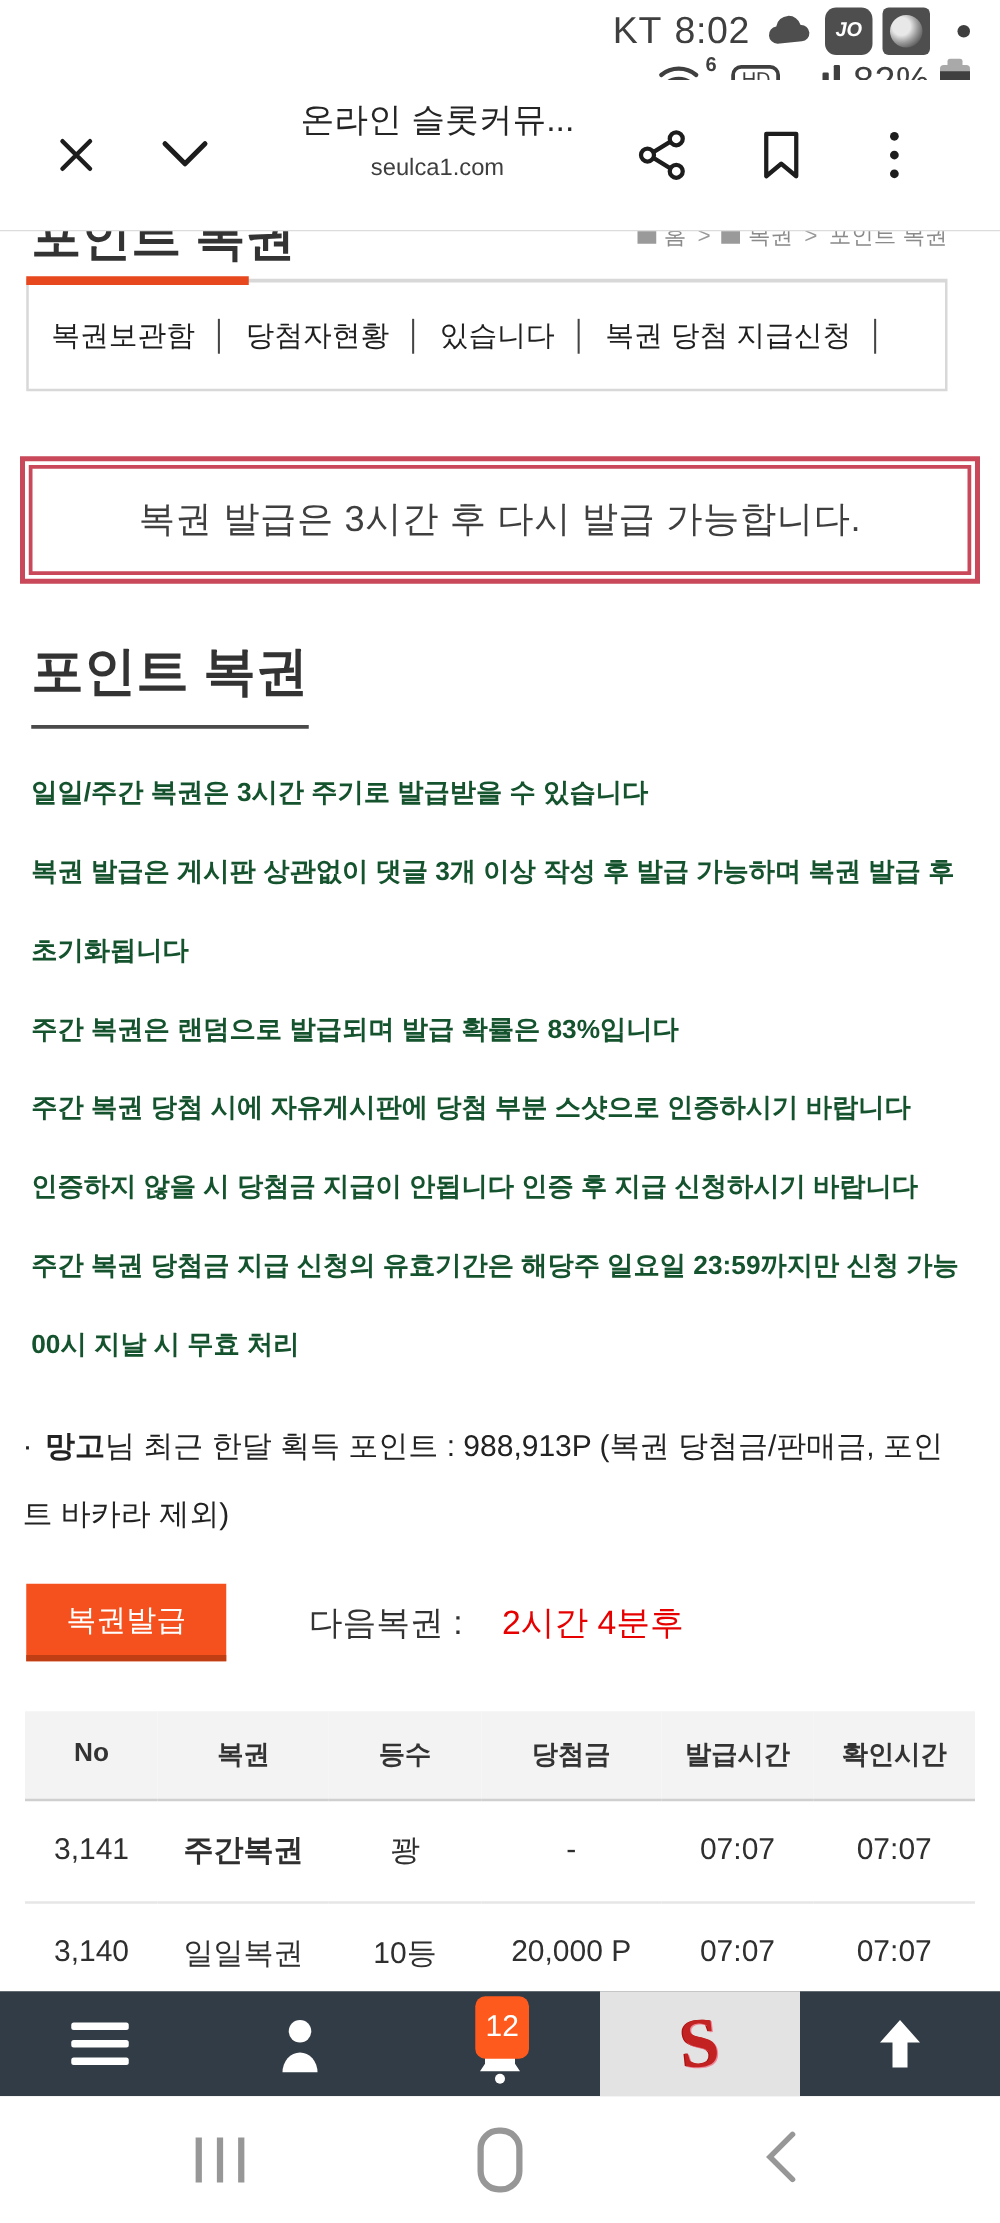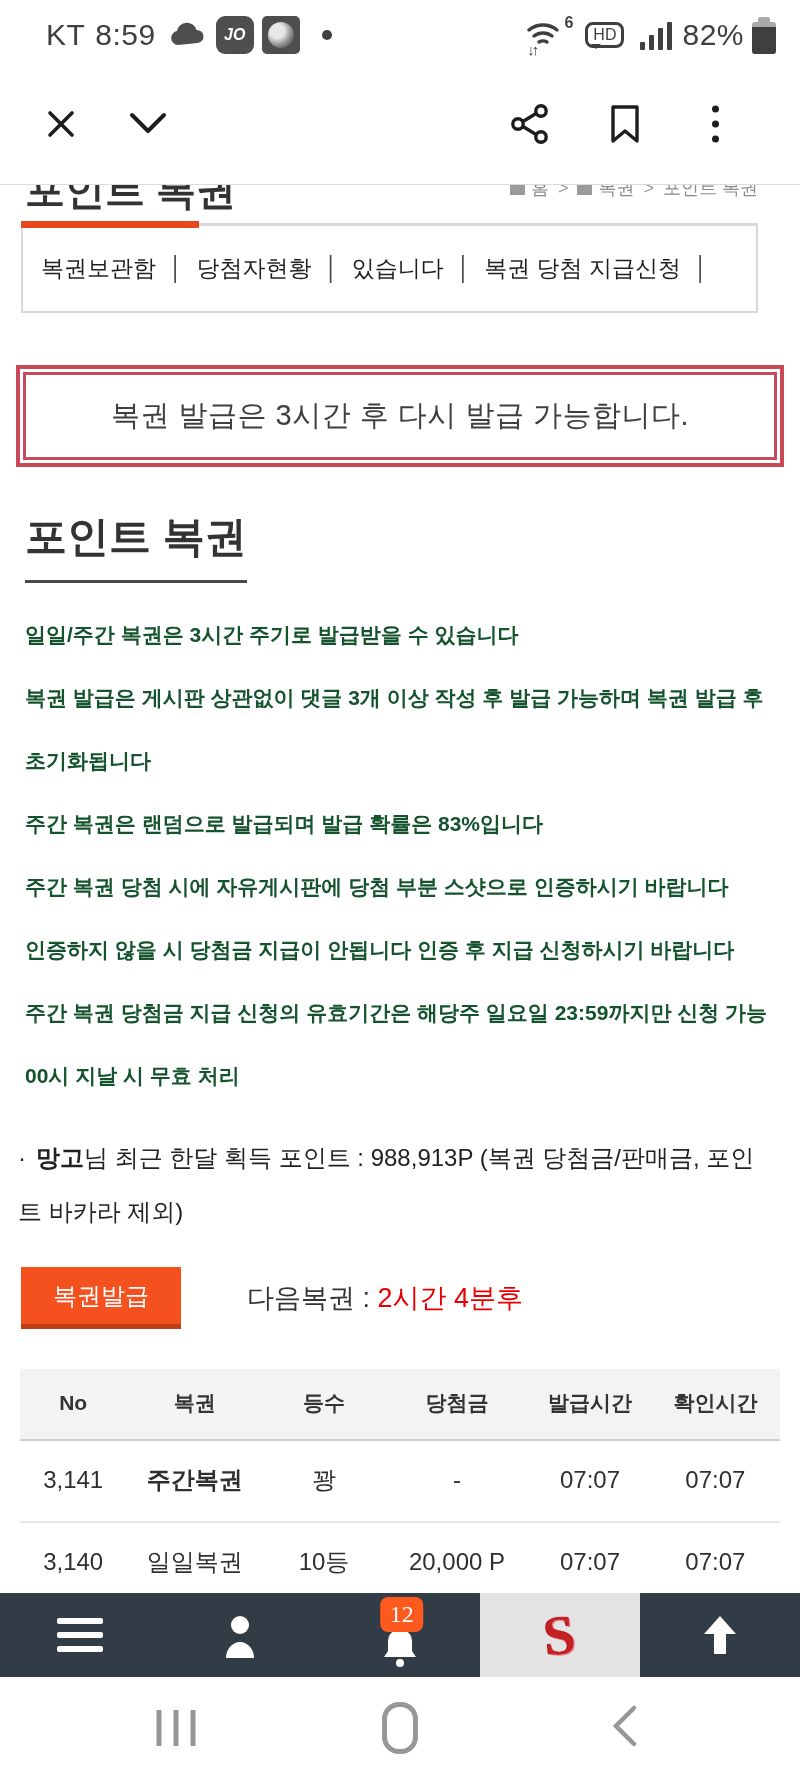--- a/index.html
+++ b/index.html
@@ -6,23 +6,24 @@
   html, body { width: 800px; }
   body {
     font-family: "Liberation Sans", sans-serif;
     width: 800px; height: 1778px;
     position: relative; overflow: hidden;
     background: #fff; color: #333;
   }
 
   
   .status-bar {
-    height: 64px; display: flex; align-items: center;
+    height: 64px; display: flex; align-items: flex-end;
     justify-content: space-between; padding: 6px 24px 0 46px;
     color: #3f3f3f;
+    flex-direction: column;
   }
   .sb-left, .sb-right { display: flex; align-items: center; }
   .sb-text { font-size: 30px; font-weight: 500; letter-spacing: 0.5px; }
   .sb-carrier { margin-right: 10px; }
   .cloud-wrap { margin-left: 12px; display: flex; align-items: center; }
   .app-badge {
     width: 38px; height: 38px; border-radius: 9px; background: #4e4e4e;
     color: #fff; font-size: 16px; font-weight: 700; font-style: italic;
     display: flex; align-items: center; justify-content: center; margin-left: 10px;
   }
@@ -109,21 +110,21 @@
   .points-line .uname { font-weight: 700; }
 
   
   .action-row { margin: 28px 0 0 21px; display: flex; align-items: center; }
   .issue-btn {
     width: 160px; height: 62px; background: #f4511e; color: #fff;
     font-size: 24px; font-family: inherit; border: none;
     border-bottom: 5px solid #c03e14; cursor: pointer;
   }
   .next-lottery { margin-left: 66px; font-size: 27px; color: #333; }
-  .next-value { color: #e60000; margin-left: 0; font-weight: 500; }
+  .next-value { color: #e60000; margin-left: 24px; font-weight: 500; }
 
   
   .history-table {
     margin: 40px 20px 0; width: calc(100% - 40px);
     border-collapse: collapse; table-layout: fixed;
   }
   .history-table th {
     background: #f3f3f3; font-size: 21px; font-weight: 700; color: #333;
     padding: 20px 0 22px; border-bottom: 2px solid #cfcfcf; text-align: center;
   }
@@ -137,23 +138,23 @@
   .app-bar {
     position: absolute; left: 0; top: 1593px; width: 800px; height: 84px;
     background: #323c46; display: flex; z-index: 5;
   }
   .ab-cell { flex: 1; position: relative; display: flex; align-items: center; justify-content: center; cursor: pointer; }
   .ab-cell.active { background: #e3e3e3; }
   .hamburger { width: 46px; height: 34px; display: flex; flex-direction: column; justify-content: space-between; }
   .hamburger i { display: block; height: 6px; border-radius: 2px; background: #fff; }
   .bell-badge {
     position: absolute; top: 4px; left: 50%; transform: translateX(-46%);
-    min-width: 43px; height: 35px; border-radius: 8px; background: #ff5a1e;
+    min-width: 43px; height: 50px; border-radius: 8px; background: #ff5a1e;
     color: #fff; font-size: 24px; font-weight: 500;
-    display: flex; align-items: center; justify-content: center; z-index: 2; font-family: Liberation Serif, serif;
+    display: flex; align-items: center; justify-content: center; z-index: 2;
   }
   .bell-svg { margin-top: 22px; }
   .s-logo {
     font-family: "Liberation Serif", serif; font-size: 56px; font-weight: 700;
     color: #c32222; transform: rotate(-6deg); line-height: 1;
     text-shadow: 1px 1px 0 #e89, -1px 0 0 #a11;
   }
 
   
   .gesture-bar { position: absolute; left: 0; top: 1677px; width: 800px; height: 101px; background: #fff; z-index: 5; }
@@ -162,21 +163,21 @@
   .g-recents i { display: block; width: 5px; height: 36px; background: #979797; margin: 0 6px; }
   .g-home { left: 400px; width: 36px; height: 52px; border: 5px solid #979797; border-radius: 17px; }
   .g-back { left: 624px; }
 </style>
 </head>
 <body>
 
 <div class="status-bar">
   <div class="sb-left">
     <span class="sb-text sb-carrier">KT</span>
-    <span class="sb-text">8:59</span>
+    <span class="sb-text">8:02</span>
     <span class="cloud-wrap">
       <svg width="38" height="28" viewBox="0 0 38 28">
           <path d="M10 24 a7 7 0 0 1 -1-13.9 A10 10 0 0 1 28.5 9 a6.5 6.5 0 0 1 1 13z" fill="#4e4e4e"></path>
         </svg>
     </span>
     <span class="app-badge">JO</span>
     <span class="photo-badge">
         <span class="photo-blob"></span>
       </span>
     <span class="notif-dot"></span>
@@ -212,20 +213,24 @@
   <span class="bb-icon bb-close">
     <svg width="34" height="34" viewBox="0 0 34 34">
         <path d="M6 6 L28 28 M28 6 L6 28" stroke="#1d1d1d" stroke-width="3.6" stroke-linecap="round"></path>
       </svg>
   </span>
   <span class="bb-icon bb-chevron">
     <svg width="40" height="26" viewBox="0 0 40 26">
         <path d="M4 4 L20 20 L36 4" stroke="#1d1d1d" stroke-width="4" fill="none" stroke-linecap="round" stroke-linejoin="round"></path>
       </svg>
   </span>
+  <div class="bb-title-block">
+    <div class="bb-title">온라인 슬롯커뮤...</div>
+    <div class="bb-url">seulca1.com</div>
+  </div>
   <span class="bb-icon bb-share">
     <svg width="44" height="44" viewBox="0 0 44 44" fill="none" stroke="#1d1d1d" stroke-width="3.4">
       <circle cx="33" cy="9" r="5.2"></circle>
         <circle cx="10" cy="22" r="5.2"></circle>
         <circle cx="33" cy="35" r="5.2"></circle>
       <path d="M15 19.5 L28 11.5 M15 24.5 L28 32.5"></path>
     </svg>
   </span>
   <span class="bb-icon bb-bookmark">
     <svg width="34" height="42" viewBox="0 0 34 42" fill="none" stroke="#1d1d1d" stroke-width="3.4" stroke-linejoin="round">

